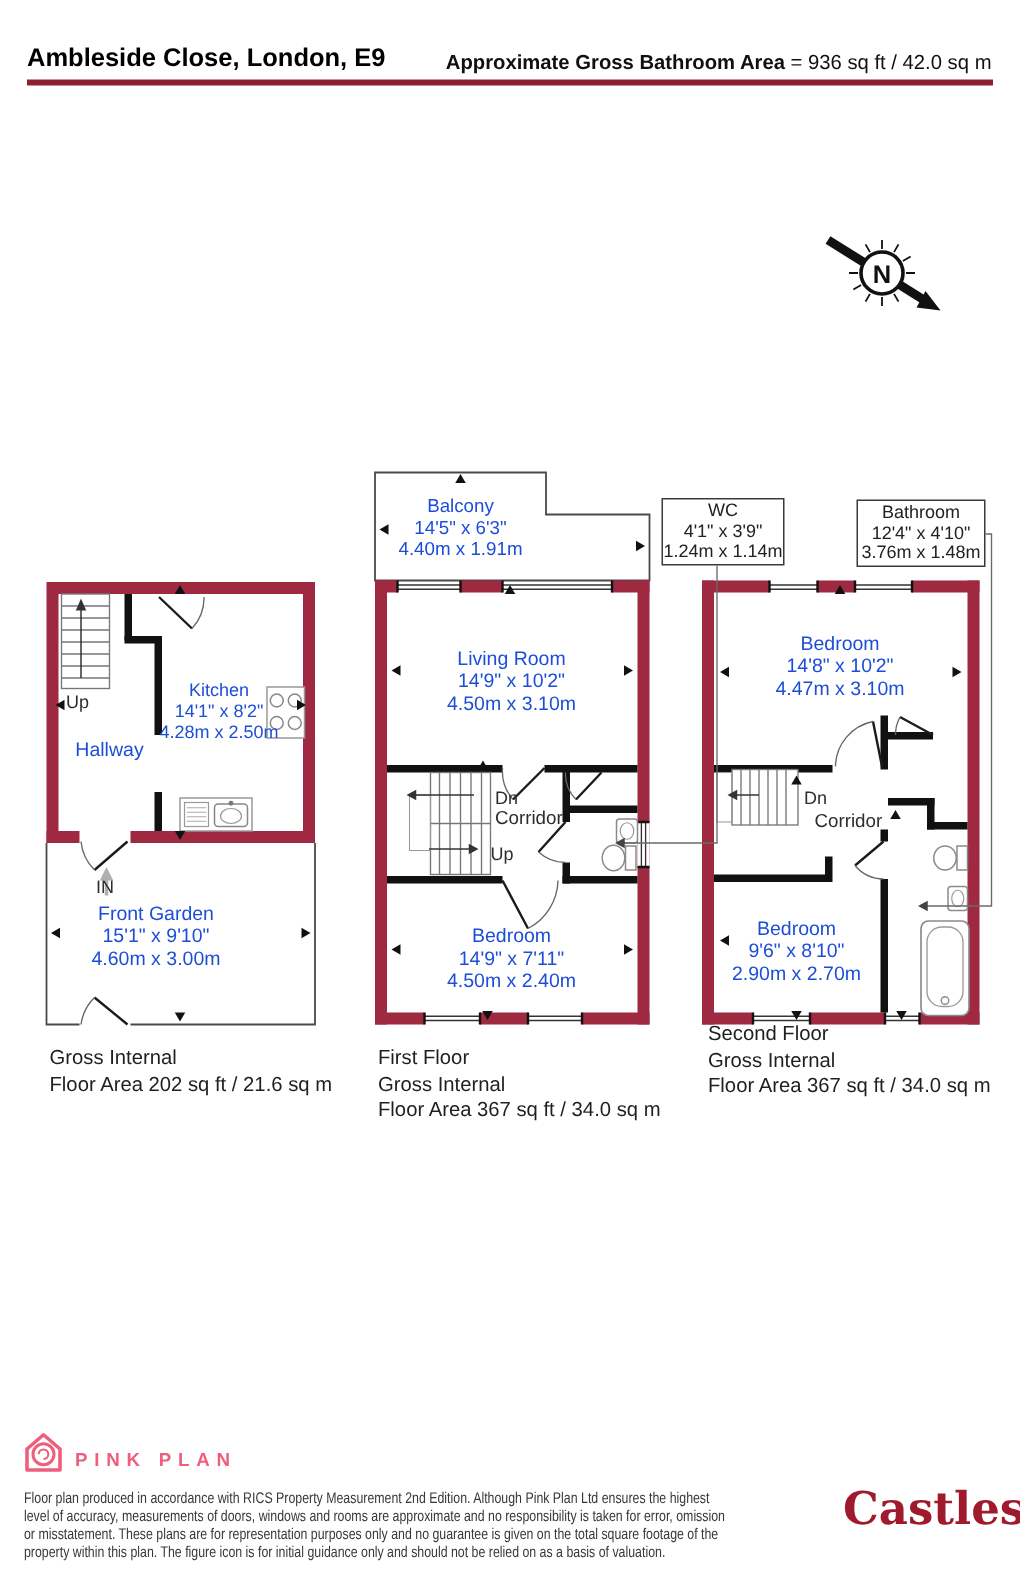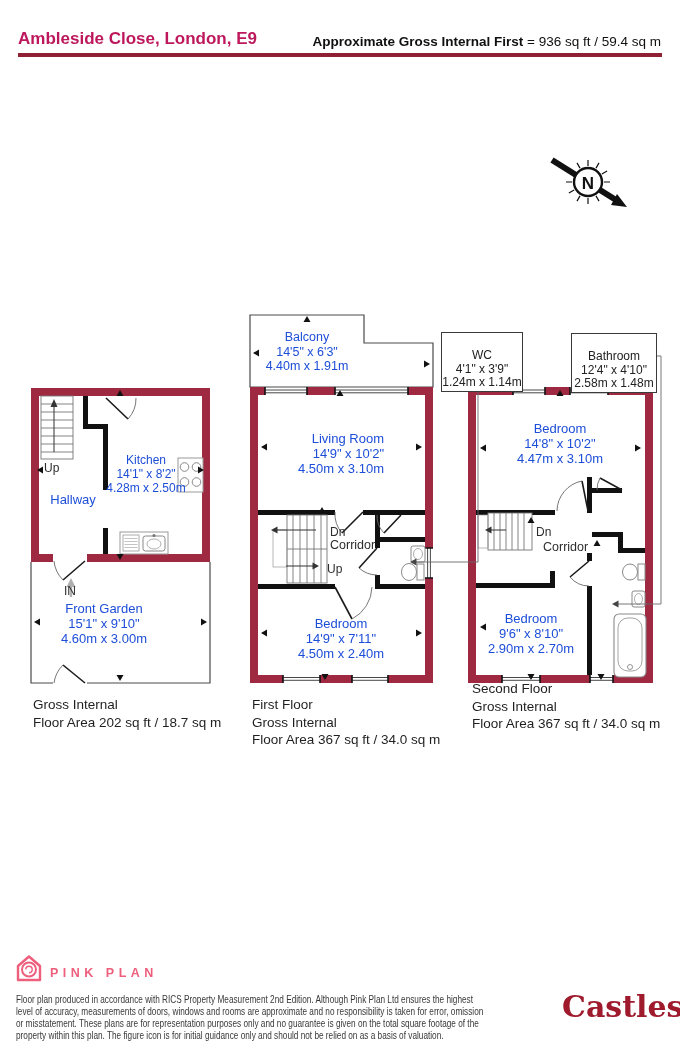--- a/index.html
+++ b/index.html
@@ -1,45 +1,45 @@
 <!DOCTYPE html>
 <html><head>
 <meta charset="utf-8">
 <style>
   html,body{margin:0;padding:0;background:#fff;}
   .page{position:relative;width:680px;height:1048px;background:#fff;overflow:hidden;
         font-family:"Liberation Sans",sans-serif;}
   svg{position:absolute;left:0;top:0;}
-  .hdr-title{position:absolute;left:18px;top:29px;font-size:17px;font-weight:bold;color:#be185d;white-space:nowrap;}
+  .hdr-title{position:absolute;left:18px;top:29px;font-size:17px;font-weight:bold;color:#000000;white-space:nowrap;}
   .hdr-area{position:absolute;right:19px;top:34px;font-size:13.5px;color:#101010;white-space:nowrap;}
   .hdr-area .b{font-weight:bold;}
   .hdr-rule{position:absolute;left:18px;top:53px;width:644px;height:4px;background:#8f2033;}
   .lbl{position:absolute;transform:translateX(-50%);text-align:center;color:#1d4ed8;
        font-size:12.5px;line-height:14.5px;white-space:nowrap;z-index:3;}
   .lbl2{position:absolute;color:#2d2d2d;font-size:12px;white-space:nowrap;z-index:3;}
   .caption{position:absolute;color:#1f1f1f;font-size:13.5px;line-height:17.5px;z-index:3;}
   .callout{position:absolute;border:1.2px solid #3a3a3a;background:#fff;text-align:center;
-           color:#222;font-size:12px;line-height:13.6px;padding-top:16px;z-index:4;}
+           color:#222;font-size:12px;line-height:13.6px;padding-top:1px;z-index:4;}
   .brand-row{position:absolute;left:13px;top:953px;height:32px;z-index:3;}
   .brand-text{position:absolute;left:50px;top:966px;font-size:12.5px;font-weight:bold;
               letter-spacing:4.5px;color:#ee5f7d;white-space:nowrap;}
   .disclaimer{position:absolute;left:16px;top:994px;width:640px;transform:scaleX(0.8);
               transform-origin:left top;color:#383838;font-size:10.3px;line-height:11.9px;z-index:3;}
   .disclaimer div{white-space:nowrap;}
   .agent-logo{position:absolute;left:562px;top:989px;width:112px;text-align:right;
               font-family:"DejaVu Serif",serif;font-weight:bold;font-size:30px;color:#9e1a2c;z-index:3;}
 </style>
 </head>
 <body>
 
 <div class="page">
 
   <div class="hdr-title">Ambleside Close, London, E9</div>
   <div class="hdr-area">
-    <span class="b">Approximate Gross Internal First</span><span> = 936 sq ft / 59.4 sq m</span>
+    <span class="b">Approximate Gross Bathroom Area</span><span> = 936 sq ft / 42.0 sq m</span>
   </div>
   <div class="hdr-rule"></div>
 
   <svg width="680" height="1048" viewBox="0 0 680 1048">
 
     <g>
       <line x1="552" y1="160" x2="616" y2="200" stroke="#111" stroke-width="6"></line>
       <polygon points="627,207 611,205 617,194" fill="#111"></polygon>
       <path d="M604,182L610,182 M601.9,190L607.1,193 M596,195.9L599,201.1 M588,198L588,204 M580,195.9L577,201.1 M574.1,190L568.9,193 M572,182L566,182 M574.1,174L568.9,171 M580,168.1L577,162.9 M588,166L588,160 M596,168.1L599,162.9 M601.9,174L607.1,171" stroke="#111" stroke-width="1.2"></path>
       <circle cx="588" cy="182" r="14" fill="#fff" stroke="#111" stroke-width="2.4"></circle>
@@ -234,21 +234,21 @@
   </svg>
 
   <div class="callout" style="left:441px;top:332px;width:80px;height:42px;">
     <div>WC</div>
     <div>4'1" x 3'9"</div>
     <div>1.24m x 1.14m</div>
   </div>
   <div class="callout" style="left:571px;top:333px;width:84px;height:42px;">
     <div>Bathroom</div>
     <div>12'4" x 4'10"</div>
-    <div>2.58m x 1.48m</div>
+    <div>3.76m x 1.48m</div>
   </div>
 
   <div class="lbl" style="left:146px;top:453px;font-size:12px;line-height:14px;">
     <div>Kitchen</div>
     <div>14'1" x 8'2"</div>
     <div>4.28m x 2.50m</div>
   </div>
   <div class="lbl" style="left:73px;top:493px;font-size:13px;">
     <div>Hallway</div>
   </div>
@@ -258,21 +258,21 @@
     <div>Front Garden</div>
     <div>15'1" x 9'10"</div>
     <div>4.60m x 3.00m</div>
   </div>
 
   <div class="lbl" style="left:307px;top:330px;font-size:12.5px;line-height:14.5px;">
     <div>Balcony</div>
     <div>14'5" x 6'3"</div>
     <div>4.40m x 1.91m</div>
   </div>
-  <div class="lbl" style="left:341px;top:431px;font-size:13px;line-height:15px;text-align:right;">
+  <div class="lbl" style="left:341px;top:431px;font-size:13px;line-height:15px;">
     <div>Living Room</div>
     <div>14'9" x 10'2"</div>
     <div>4.50m x 3.10m</div>
   </div>
   <div class="lbl2" style="left:330px;top:525px;">Dn</div>
   <div class="lbl2" style="left:330px;top:538px;font-size:12.5px;">Corridor</div>
   <div class="lbl2" style="left:327px;top:562px;">Up</div>
   <div class="lbl" style="left:341px;top:616px;font-size:13px;line-height:15px;">
     <div>Bedroom</div>
     <div>14'9" x 7'11"</div>
@@ -287,21 +287,21 @@
   <div class="lbl2" style="left:536px;top:525px;">Dn</div>
   <div class="lbl2" style="left:543px;top:540px;font-size:12.5px;">Corridor</div>
   <div class="lbl" style="left:531px;top:611px;font-size:13px;line-height:15px;">
     <div>Bedroom</div>
     <div>9'6" x 8'10"</div>
     <div>2.90m x 2.70m</div>
   </div>
 
   <div class="caption" style="left:33px;top:696px;">
     <div>Gross Internal</div>
-    <div>Floor Area 202 sq ft / 18.7 sq m</div>
+    <div>Floor Area 202 sq ft / 21.6 sq m</div>
   </div>
   <div class="caption" style="left:252px;top:696px;">
     <div>First Floor</div>
     <div>Gross Internal</div>
     <div>Floor Area 367 sq ft / 34.0 sq m</div>
   </div>
   <div class="caption" style="left:472px;top:680px;">
     <div>Second Floor</div>
     <div>Gross Internal</div>
     <div>Floor Area 367 sq ft / 34.0 sq m</div>

